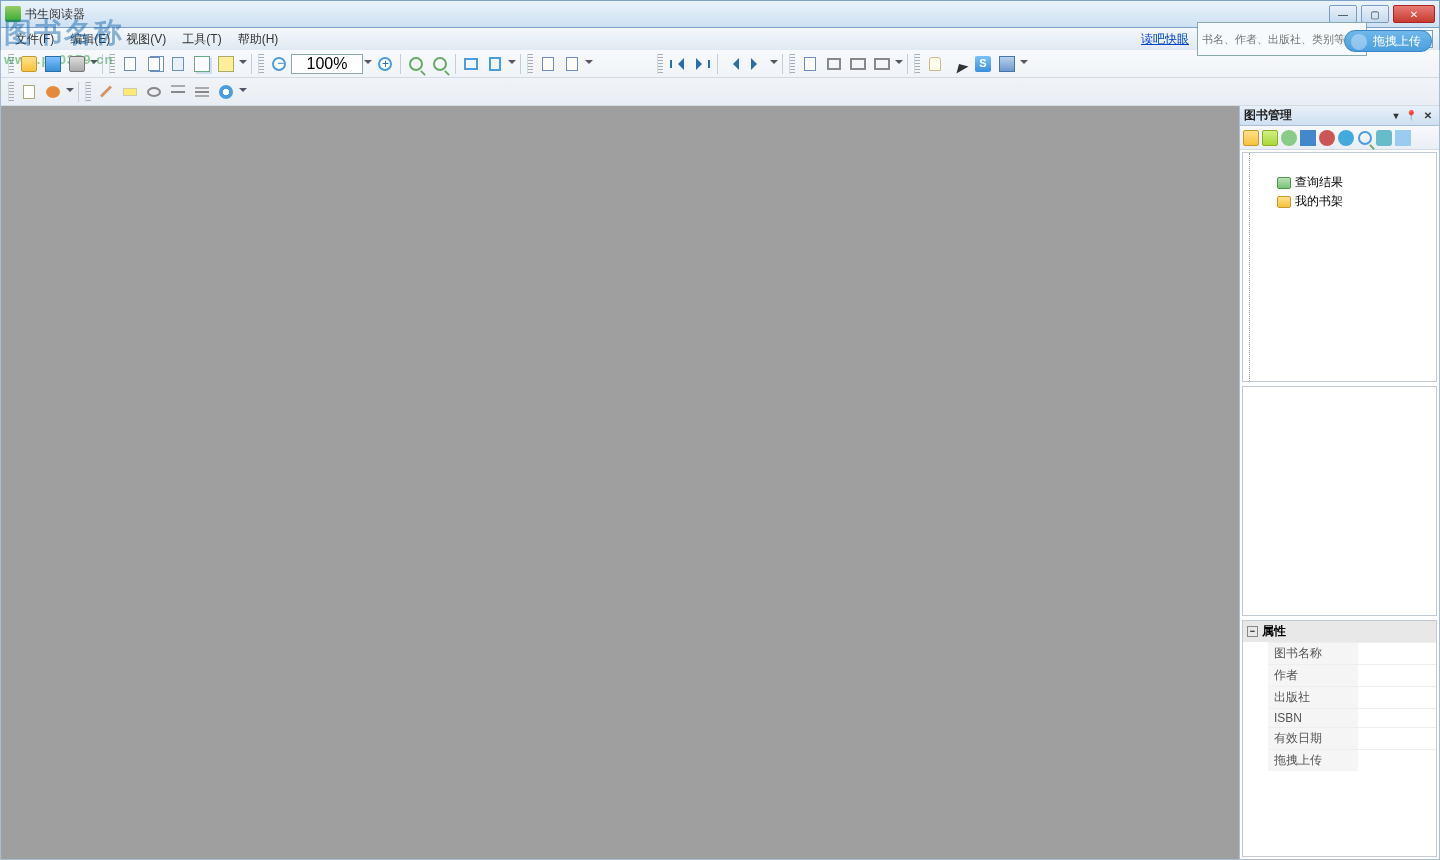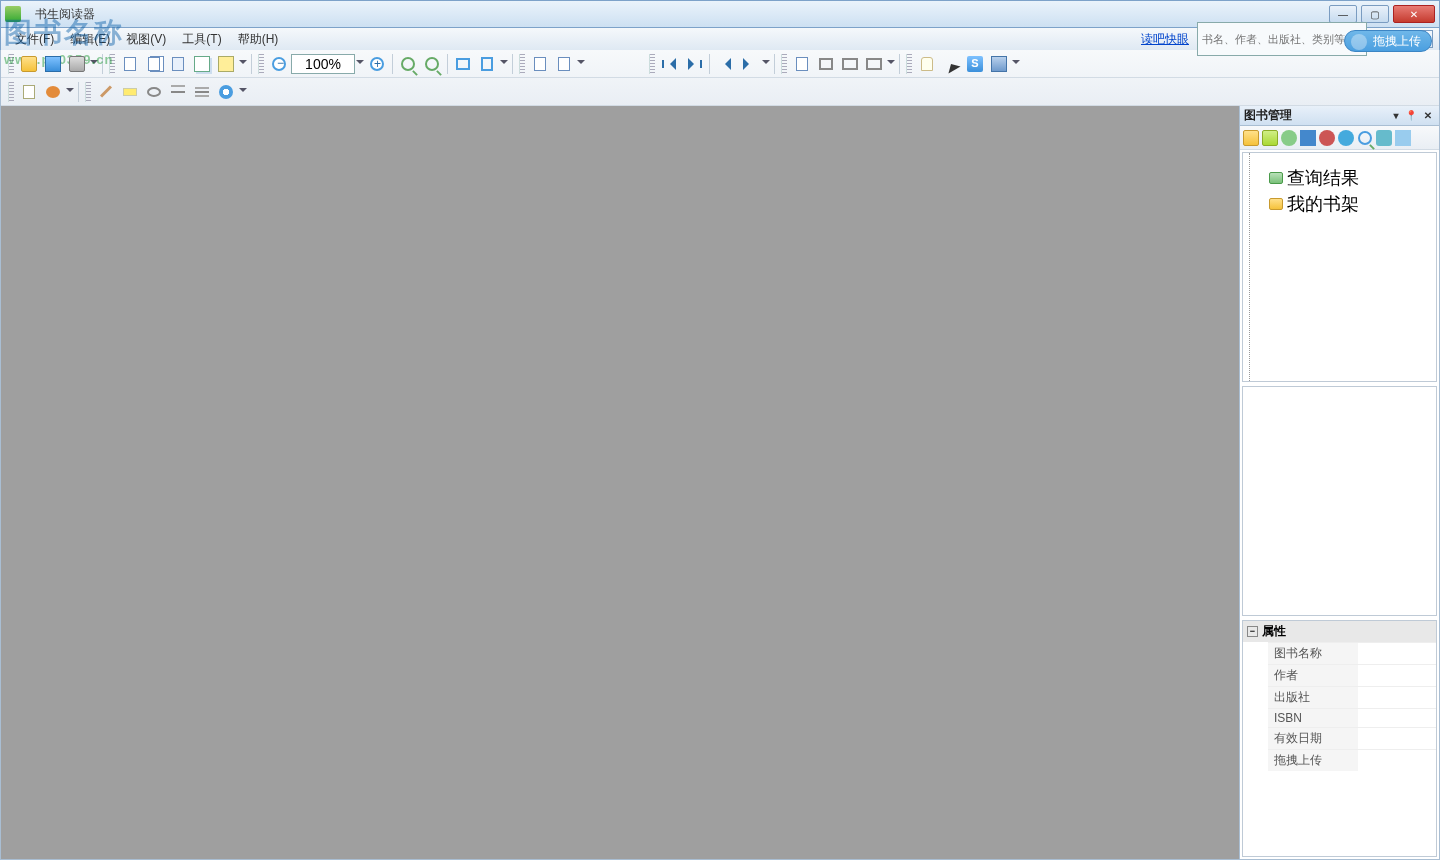--- a/index.html
+++ b/index.html
@@ -1,19 +1,19 @@
 <!DOCTYPE html>
 <html><head>
 <meta charset="utf-8">
 <style>
 * { box-sizing: border-box; margin: 0; padding: 0; font-family: "Microsoft YaHei", "SimSun", sans-serif; }
 body { width: 1440px; height: 860px; background: #f4f5f6; overflow: hidden; user-select: none; }
 
 
-.titlebar { height: 28px; background: linear-gradient(#eaf3fb, #cde0f2); border: 1px solid #7da2c9; display: flex; align-items: center; padding: 0 4px; gap: 10px; }
+.titlebar { height: 28px; background: linear-gradient(#eaf3fb, #cde0f2); border: 1px solid #7da2c9; display: flex; align-items: center; padding: 0 4px; }
 .titlebar-icon { width: 16px; height: 16px; background: linear-gradient(#9c6, #3a3); border-radius: 2px; margin-right: 4px; }
 .titlebar-title { font-size: 12px; color: #333; flex: 0 0 auto; }
 .titlebar-spacer { flex: 1; }
 .win-controls { display: flex; gap: 4px; }
 .win-btn { width: 28px; height: 18px; border: 1px solid #7a9cc1; border-radius: 2px; display: flex; align-items: center; justify-content: center; font-size: 10px; cursor: pointer; }
 .win-min, .win-max { background: linear-gradient(#e9f1fa,#c6dbef); color:#333; }
 .win-close { background: linear-gradient(#e87c75,#c53b2f); color:#fff; border-color:#a22; width:42px; }
 
 
 .menubar { height: 22px; background: linear-gradient(#f5f8fb,#dfe9f3); border-left:1px solid #7da2c9; border-right:1px solid #7da2c9; display:flex; align-items:center; padding: 0 6px; font-size:12px; color:#333; }
@@ -26,21 +26,21 @@
 .upload-btn::before { content:""; position:absolute; left:6px; top:3px; width:16px; height:16px; background:#fff; border-radius:50%; opacity:.35; }
 
 
 .toolbars { background:linear-gradient(#f7f9fb,#e9eef4); border-left:1px solid #a9bed3; border-right:1px solid #a9bed3; }
 .toolbar-row { height:28px; display:flex; align-items:center; padding:2px 4px; border-bottom:1px solid #d2dbe4; }
 .grip { width:6px; height:20px; background:repeating-linear-gradient(#aab 0 1px, transparent 1px 3px); margin:0 3px; border-left:1px solid #cdd; }
 .tbtn { width:22px; height:22px; border:1px solid transparent; display:flex; align-items:center; justify-content:center; margin:0 1px; cursor:pointer; position:relative; }
 .sep { width:1px; height:20px; background:#c3ced9; margin:0 3px; }
 .dd { width:10px; display:flex; align-items:center; justify-content:center; }
 .dd::after { content:""; border:4px solid transparent; border-top-color:#556; }
-.zoom-box { width:64px; height:20px; border:1px solid #8aa; background:#fff; font-size:14px; text-align:center; }
+.zoom-box { width:72px; height:20px; border:1px solid #8aa; background:#fff; font-size:16px; text-align:center; }
 
 
 .ic { width:16px; height:16px; display:block; position:relative; }
 .ic-open { background:linear-gradient(#ffe08a,#f5c23b); border:1px solid #c89a2e; border-radius:2px; }
 .ic-save { background:linear-gradient(#7ec1ff,#3a8fda); border:1px solid #2b6da8; }
 .ic-print { background:linear-gradient(#ddd,#aaa); border:1px solid #777; border-radius:2px; }
 .ic-copy { background:#fff; border:1px solid #6a8; box-shadow:2px 2px 0 #cde; }
 .ic-paste { background:#fe9; border:1px solid #aa6; }
 .ic-zoom-in, .ic-zoom-out { width:14px; height:14px; border:2px solid #6a6; border-radius:50%; position:relative; }
 .ic-zoom-in::after, .ic-zoom-out::after { content:""; position:absolute; right:-5px; bottom:-5px; width:6px; height:2px; background:#6a6; transform:rotate(45deg); }
@@ -74,21 +74,21 @@
 .workspace { display:flex; height:calc(860px - 28px - 22px - 56px); border:1px solid #a9bed3; border-top:none; }
 .canvas { flex:1; background:#9f9f9f; }
 
 
 .rpanel { width:200px; background:#fff; display:flex; flex-direction:column; border-left:1px solid #a9bed3; }
 .panel-header { height:20px; background:linear-gradient(#e8f0f9,#cfe0f1); border-bottom:1px solid #a9bed3; display:flex; align-items:center; padding:0 4px; font-size:12px; font-weight:bold; color:#222; }
 .panel-header .hspacer{flex:1;}
 .hbtn{ width:14px;height:14px; margin-left:2px; display:flex;align-items:center;justify-content:center; font-size:10px; cursor:pointer; color:#333;}
 .panel-toolbar { height:24px; background:linear-gradient(#f7f9fb,#e9eef4); border-bottom:1px solid #d2dbe4; display:flex; align-items:center; padding:0 2px; gap:1px; }
 .ptb { width:18px;height:18px; display:flex;align-items:center;justify-content:center; cursor:pointer; }
-.tree { flex:0 0 230px; border:1px solid #bfcad6; margin:2px; background:#fff; padding:12px; font-size:18px; overflow:auto; }
+.tree { flex:0 0 230px; border:1px solid #bfcad6; margin:2px; background:#fff; padding:20px; font-size:12px; overflow:auto; }
 .tree-item { display:flex; align-items:center; gap:4px; padding:1px 0 1px 14px; }
 .tree-conn { position:relative; }
 .tree-conn::before{content:""; position:absolute; left:6px; top:0; bottom:0; border-left:1px dotted #999;}
 .tree-ic { width:14px;height:12px; background:linear-gradient(#ffe08a,#f5c23b); border:1px solid #c89a2e; border-radius:2px; }
 .tree-ic.search { background:linear-gradient(#b8e0b8,#7ac17a); border-color:#4a9a4a; }
 .preview { flex:0 0 230px; border:1px solid #bfcad6; margin:2px; background:#fff; }
 .props { flex:1; border:1px solid #bfcad6; margin:2px; background:#fff; font-size:12px; }
 .props-head { background:#e8e8e8; padding:2px 4px; display:flex; align-items:center; gap:4px; font-weight:bold;}
 .props-head .collapse{ width:11px;height:11px; border:1px solid #888; display:flex;align-items:center;justify-content:center; font-size:9px; line-height:9px;}
 .prop-row{ display:flex; border-top:1px solid #eee;margin-left:25px;}

